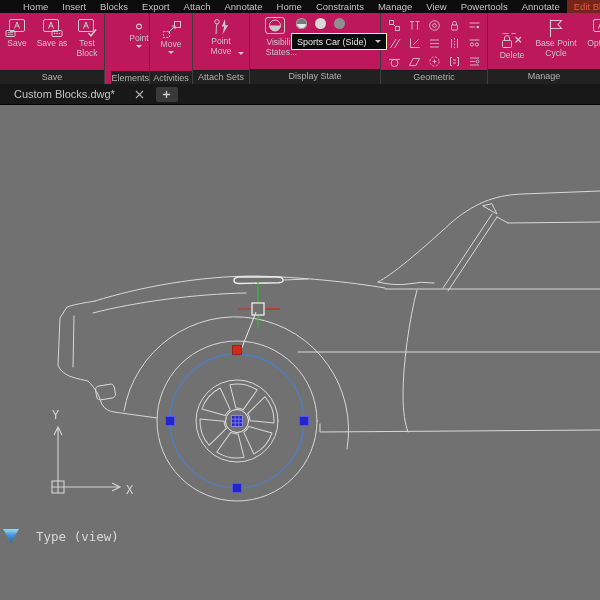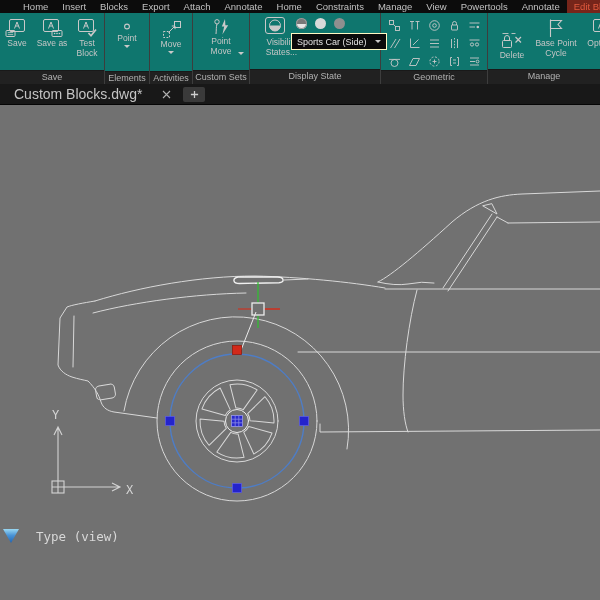--- a/index.html
+++ b/index.html
@@ -6,35 +6,35 @@
   .app{position:relative;width:600px;height:600px;overflow:hidden;background:#2a2a2a;
        font-family:"Liberation Sans",sans-serif;-webkit-font-smoothing:antialiased;}
 
   
   .menubar{position:absolute;left:0;top:0;width:600px;height:24px;background:#0c0c0c;
            display:flex;align-items:stretch;padding-left:16px;box-sizing:border-box;}
   .menu-item{font-size:9.5px;color:#c2c2c2;padding:0 7px;line-height:13px;white-space:nowrap;}
   .menu-item.active{background:#76251a;color:#e25b3e;}
 
   
-  .ribbon{position:absolute;left:0;top:13px;width:600px;height:71px;background:#0f766e;display:flex;}
+  .ribbon{position:absolute;left:0;top:13px;width:600px;height:71px;background:#be185d;display:flex;}
   .panel{position:relative;height:71px;border-right:1px solid #3d3d3d;box-sizing:border-box;
          display:flex;flex-direction:column;}
   .panel-body{position:relative;height:57px;display:flex;justify-content:center;}
   .panel-label{height:14px;background:#212121;border-top:1px solid #191919;color:#b2b2b2;
                font-size:9px;text-align:center;line-height:13px;overflow:hidden;white-space:nowrap;}
   .rbtn{display:flex;flex-direction:column;align-items:center;color:#c6c6c6;font-size:8.5px;
         line-height:1.2;text-align:center;cursor:default;}
   .rbtn svg{flex:none;}
   .blabel{display:block;}
   .caret{width:0;height:0;border-left:3px solid transparent;border-right:3px solid transparent;
          border-top:3.5px solid #c9c9c9;margin-top:2px;}
   icon,.ic{display:block;}
 
-  .p-save{width:105px;} .p-elem{width:45px;} .p-act{width:43px;} .p-eset{width:57px;}
+  .p-save{width:105px;} .p-elem{width:45px;align-items:flex-end;} .p-act{width:43px;} .p-eset{width:57px;}
   .p-disp{width:131px;} .p-geo{width:107px;} .p-man{width:112px;border-right:none;}
 
   .p-save .panel-body{gap:1px;padding-top:5px;}
   .p-save .rbtn{width:34px;}
   .p-elem .panel-body,.p-act .panel-body{padding-top:7px;}
   .p-eset .panel-body{padding-top:5px;justify-content:center;}
   .p-eset .blabel{width:36px;}
 
   .p-disp .panel-body{display:block;}
   .vis-btn{position:absolute;left:2px;top:3px;width:46px;text-align:right;}
@@ -56,21 +56,21 @@
   .p-man .panel-body{display:block;}
   .man-del{position:absolute;left:6px;top:18px;width:36px;}
   .man-bpc{position:absolute;left:44px;top:5px;width:48px;}
   .man-bpc .blabel{width:46px;}
   .man-opt{position:absolute;left:94px;top:5px;width:40px;}
 
   
   .tabbar{position:absolute;left:0;top:84px;width:600px;height:21px;background:#181818;
           border-bottom:1px solid #050505;box-sizing:border-box;display:flex;align-items:center;
           padding-left:14px;}
-  .doc-tab{display:flex;align-items:center;color:#c4c4c4;font-size:14px;}
+  .doc-tab{display:flex;align-items:center;color:#c4c4c4;font-size:11px;}
   .tab-close{margin-left:20px;display:flex;}
   .new-tab{margin-left:12px;width:22px;height:15px;background:#3a3a3a;border-radius:2px;
            display:flex;align-items:center;justify-content:center;}
 
   
   .canvas{position:absolute;left:0;top:105px;width:600px;height:495px;background:#717171;}
   .canvas svg{display:block;}
   text.cadtxt{font-family:"DejaVu Sans Mono",monospace;}
 </style>
 </head>
@@ -163,21 +163,21 @@
         <div class="rbtn">
           <svg class="ic" width="24" height="18" viewBox="0 0 24 18" fill="none" stroke="#c9c9c9" stroke-width="1">
             <circle cx="8" cy="3.8" r="2.2"></circle>
             <path d="M8 6 C7 9 7.5 12 7 16"></path>
             <polygon points="16,1 12.8,8.6 15.2,8.6 13.4,16.5 19.2,7.2 16.4,7.2" fill="#c9c9c9" stroke="none"></polygon>
           </svg>
           <span class="blabel">Point Move</span>
           <span class="caret" style="position:absolute;left:45px;top:37px;"></span>
         </div>
       </div>
-      <div class="panel-label">Custom Sets</div>
+      <div class="panel-label">Attach Sets</div>
     </div>
 
     <div class="panel p-disp">
       <div class="panel-body">
         <div class="rbtn vis-btn">
           <svg class="ic" width="26" height="21" viewBox="0 0 26 21" fill="none" stroke="#c9c9c9" stroke-width="1">
             <rect x="3.5" y="1.5" width="19" height="16" rx="2.5"></rect>
             <circle cx="13" cy="9.5" r="5.5"></circle>
             <path d="M7.5 9.5 A5.5 5.5 0 0 0 18.5 9.5 Z" fill="#c9c9c9" stroke="none"></path>
           </svg>

